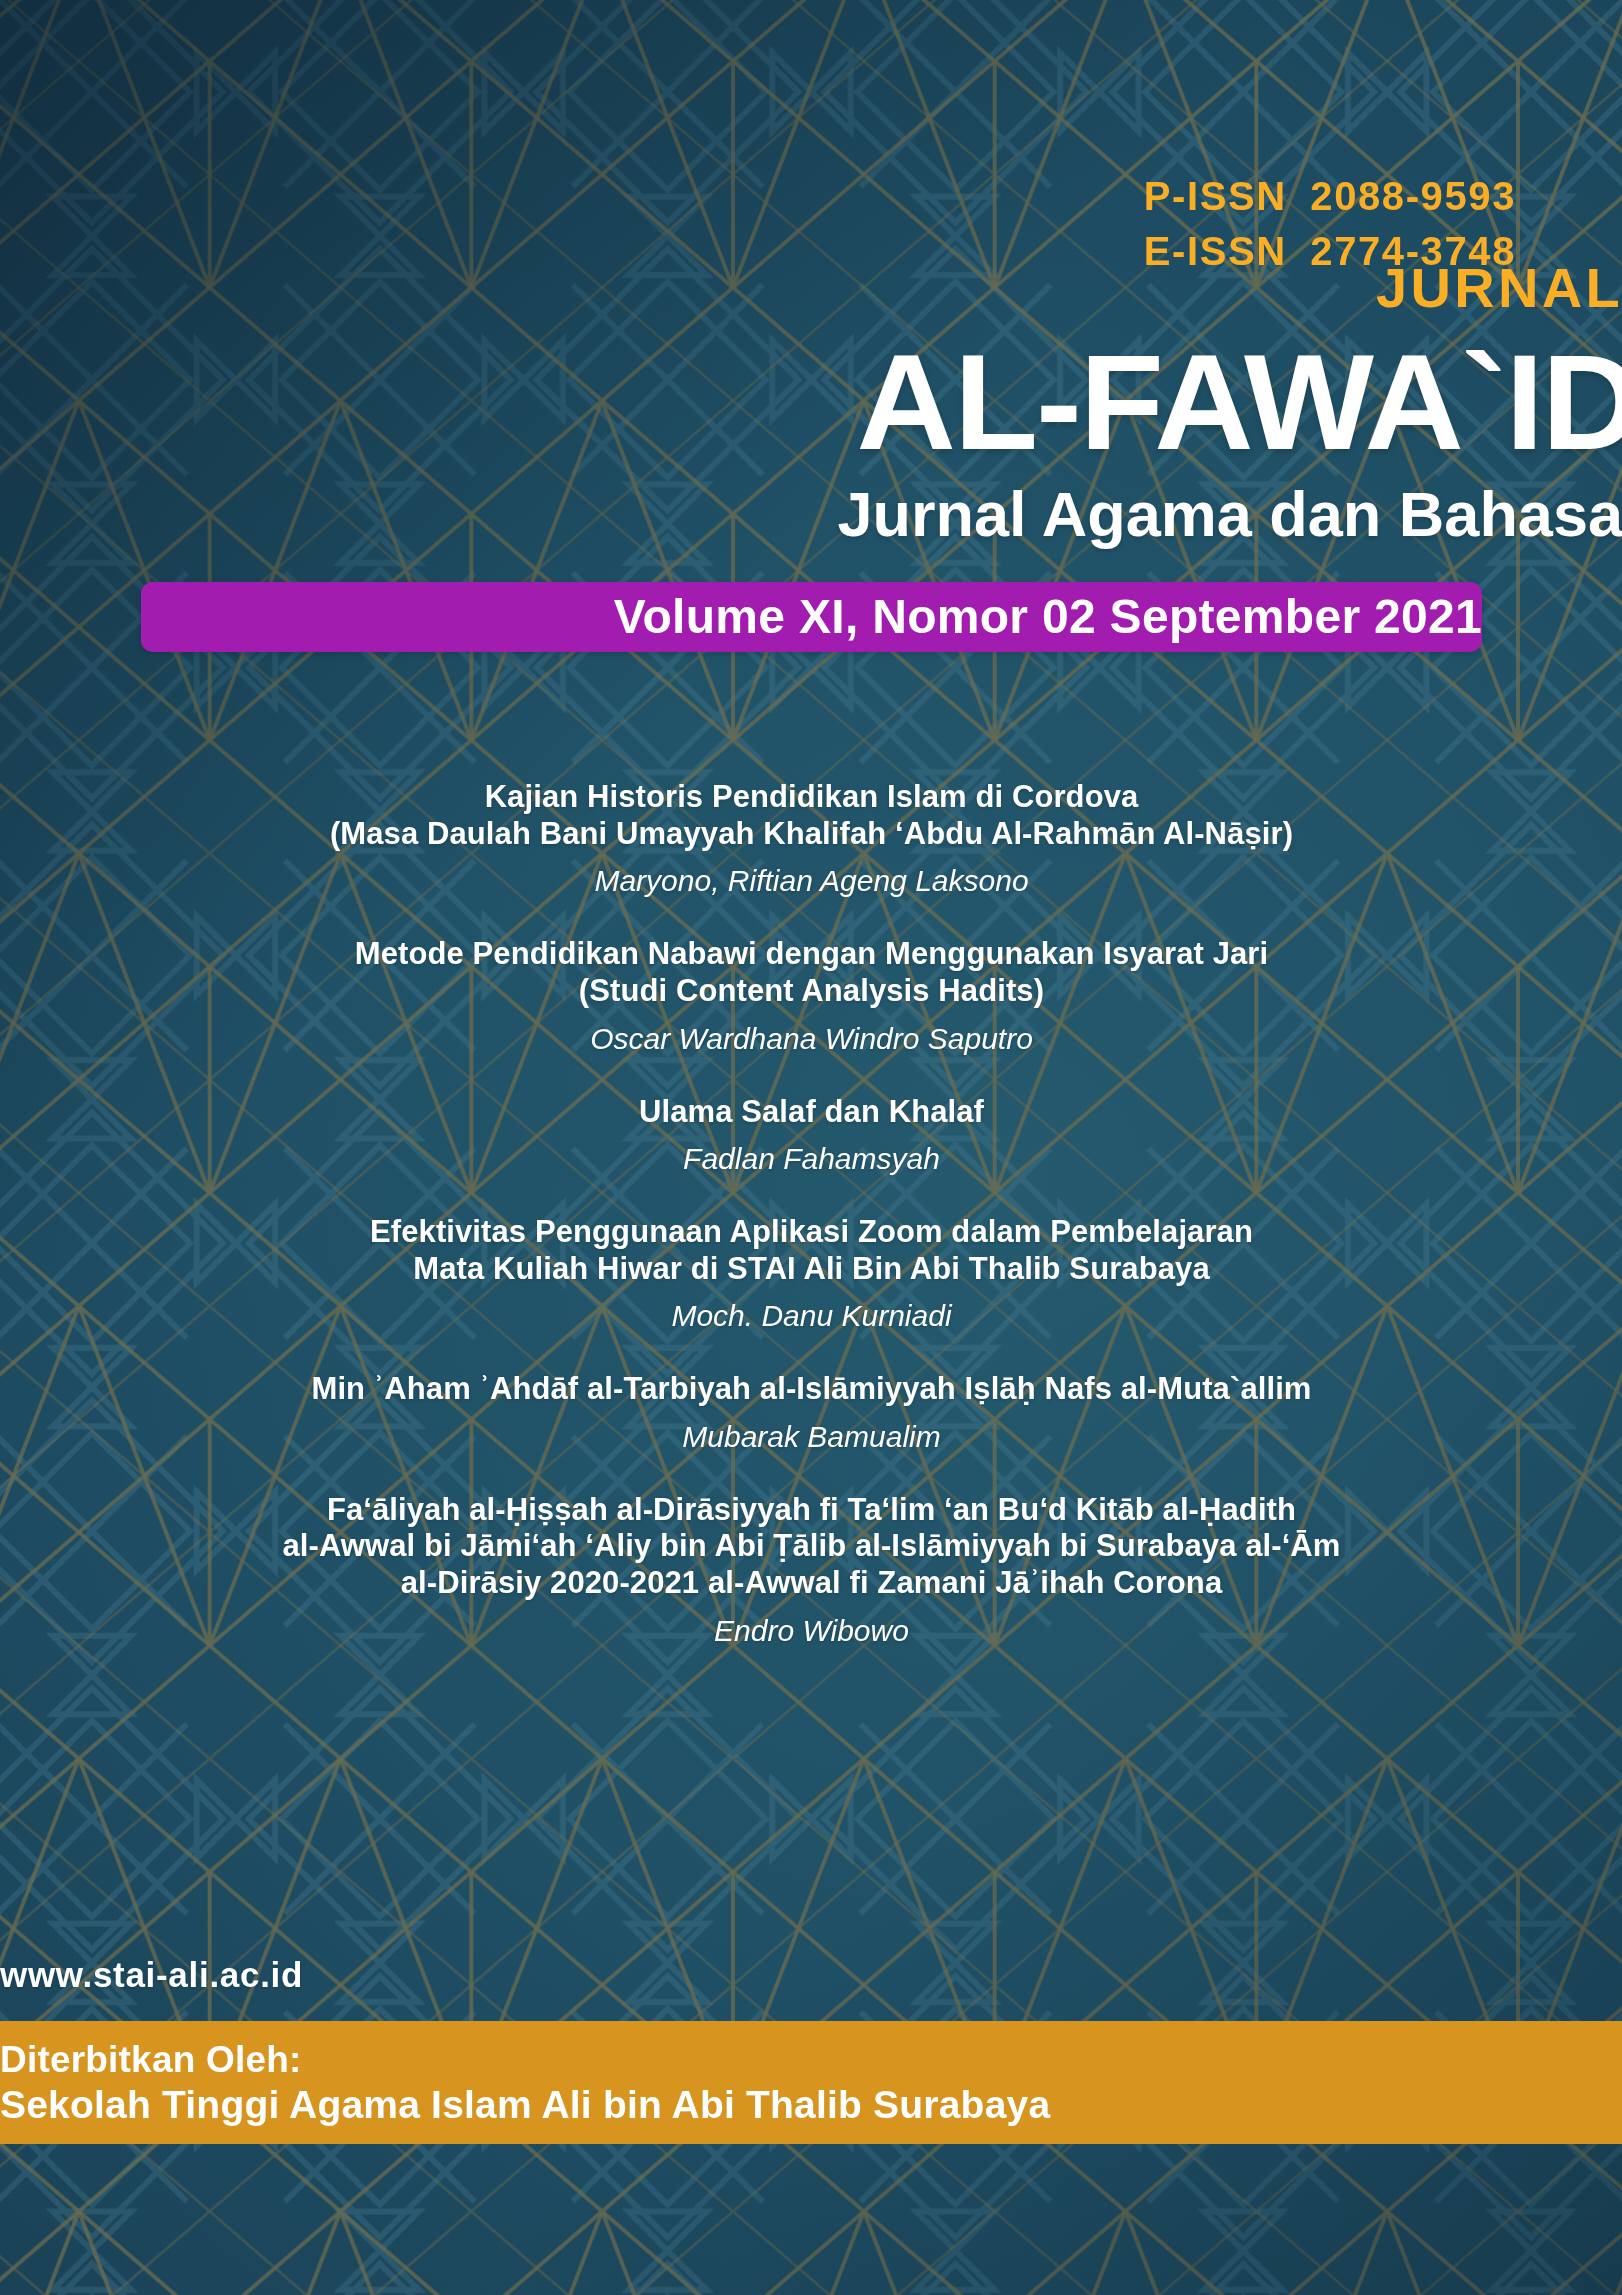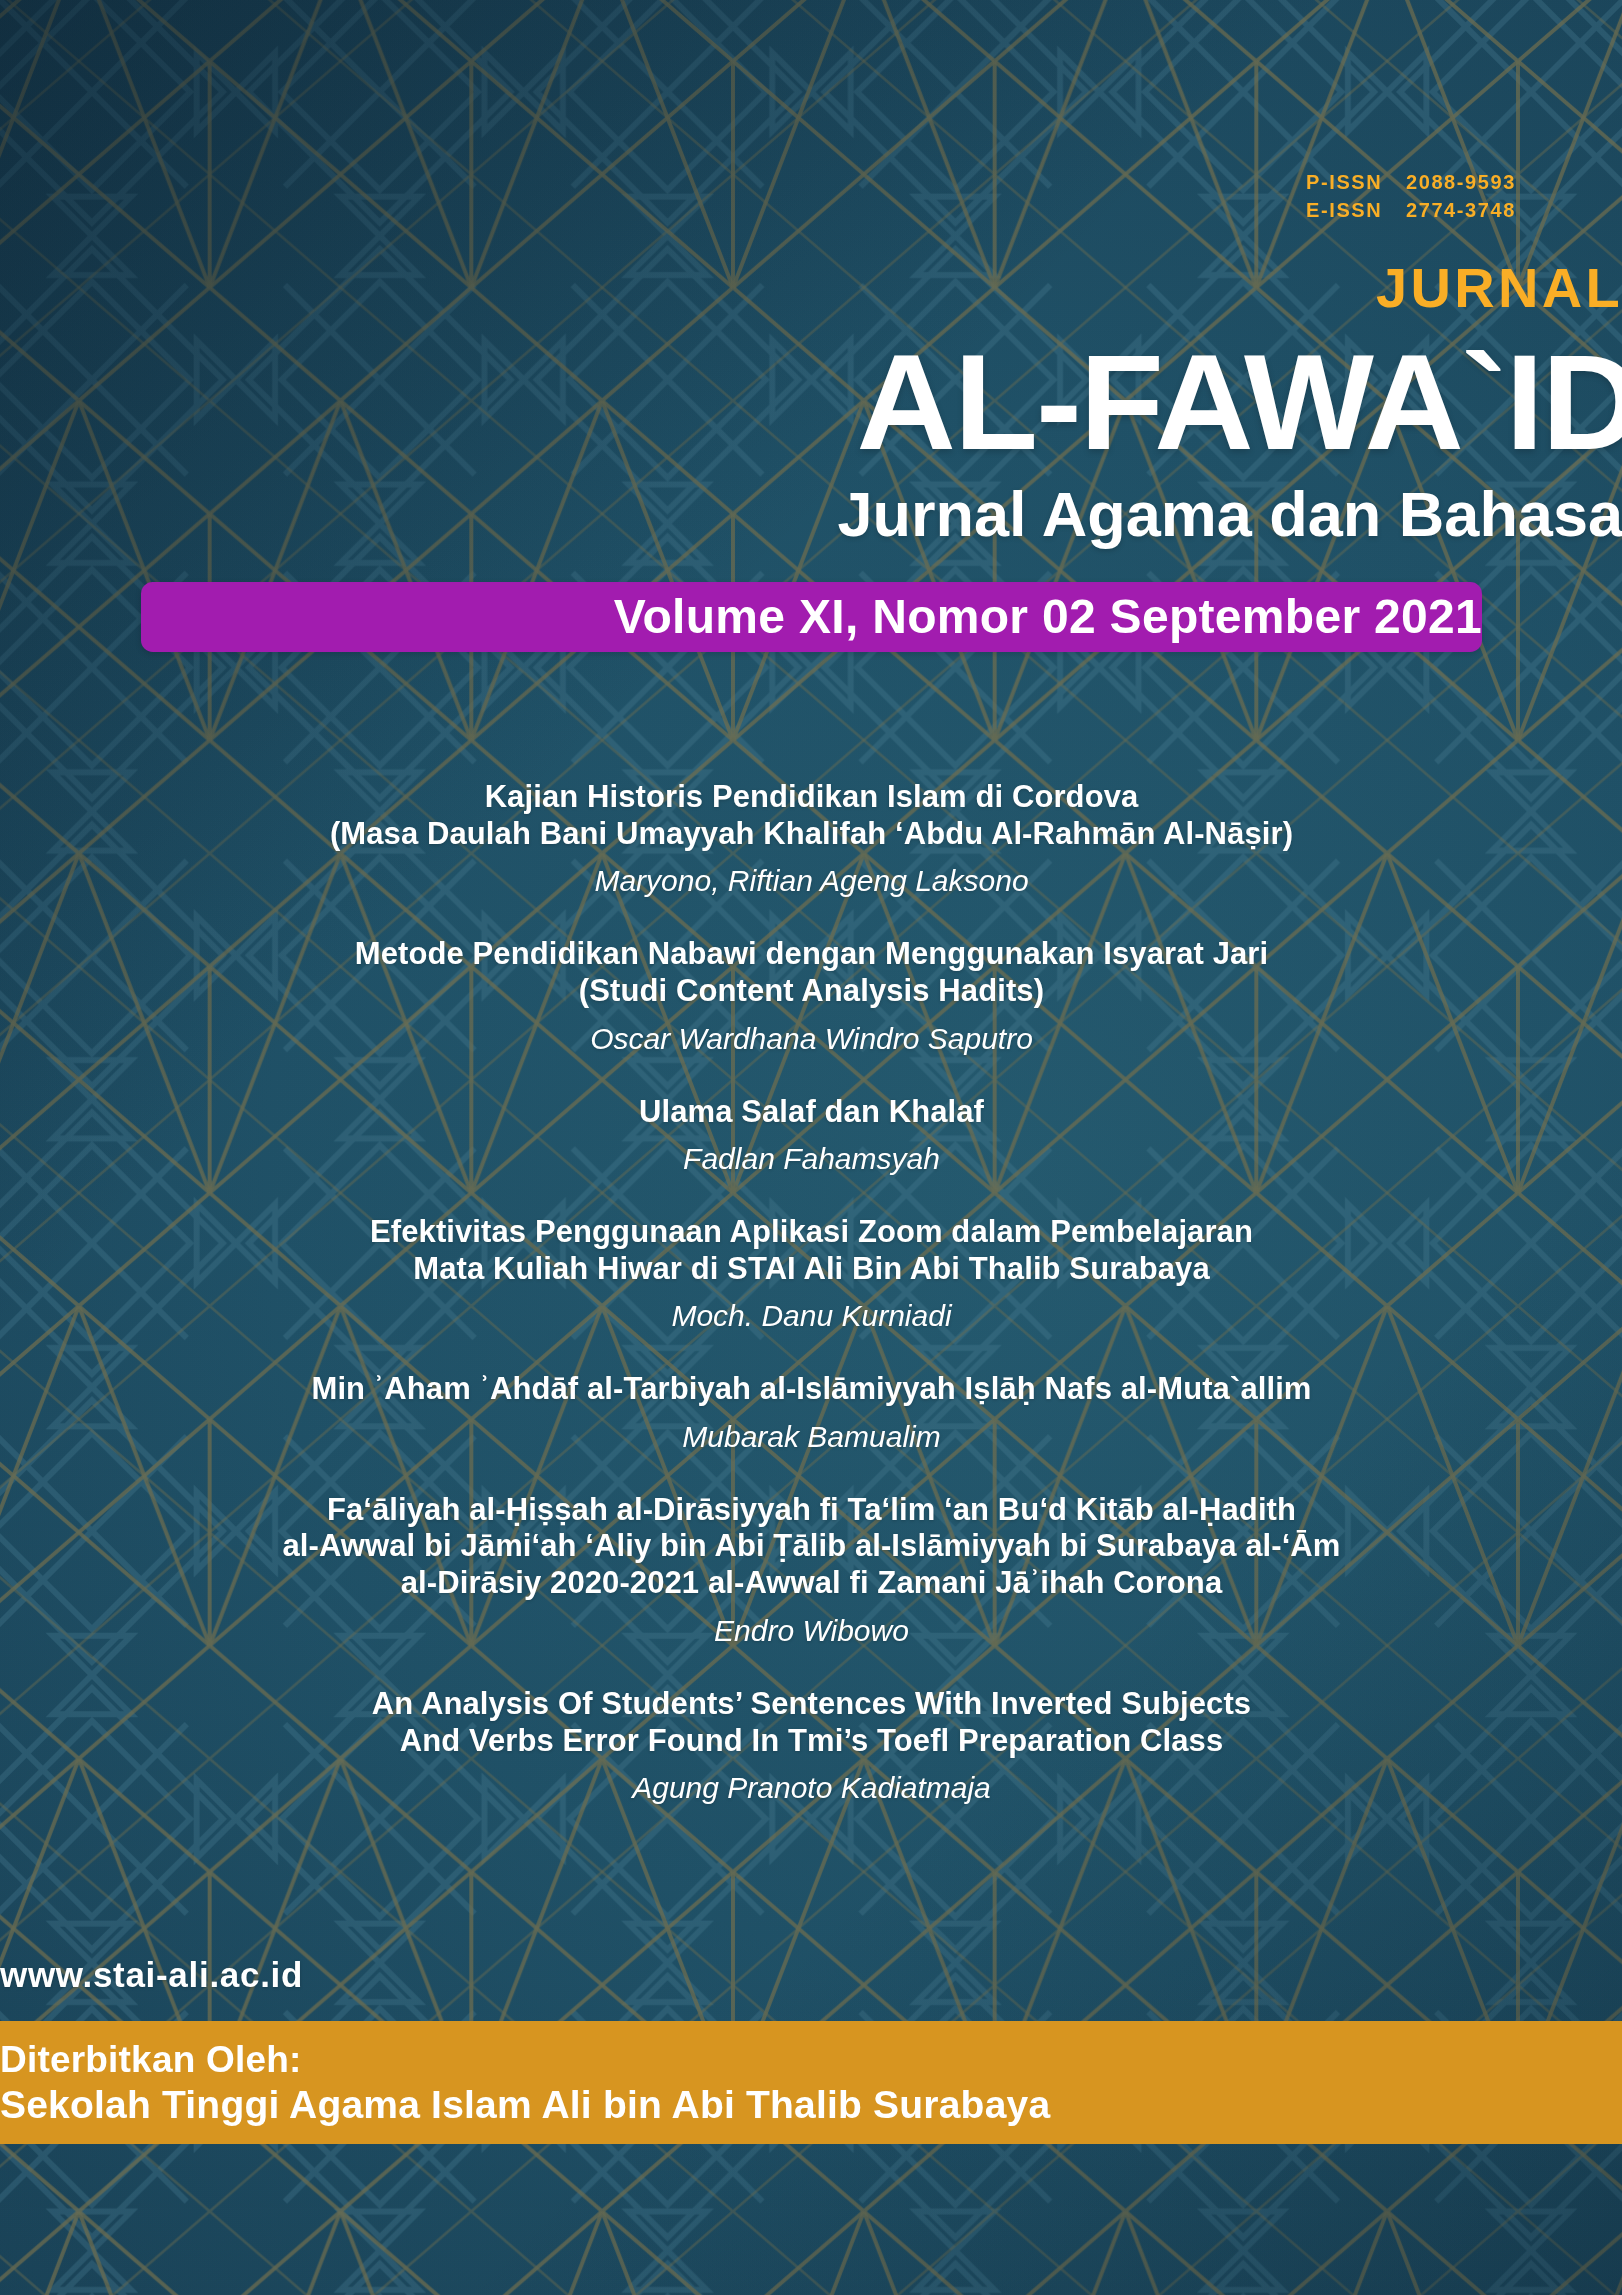--- a/index.html
+++ b/index.html
@@ -57,21 +57,21 @@
   }
 
   
   .issn-block {
     position: absolute;
     top: 169px;
     right: 107px;
     text-align: right;
     color: #f9ae26;
     font-weight: 800;
-    font-size: 20px;
+    font-size: 40px;
     letter-spacing: 1.6px;
     line-height: 1.38;
     white-space: nowrap;
   }
   .issn-row { display: block; }
   .issn-row .lbl { margin-right: 23.6px; }
 
   
   .masthead {
     position: absolute;
@@ -307,27 +307,20 @@
           <div class="art-author">Mubarak Bamualim</div>
         </div>
         <div class="article">
           <div class="art-title">
             <span class="ln">Faʻāliyah al-Ḥiṣṣah al-Dirāsiyyah fi Taʻlim ʻan Buʻd Kitāb al-Ḥadith</span>
             <span class="ln">al-Awwal bi Jāmiʻah ʻAliy bin Abi Ṭālib al-Islāmiyyah bi Surabaya al-ʻĀm</span>
             <span class="ln">al-Dirāsiy 2020-2021 al-Awwal fi Zamani Jāʾihah Corona</span>
           </div>
           <div class="art-author">Endro Wibowo</div>
         </div>
-        <div class="article">
-          <div class="art-title">
-            <span class="ln">An Analysis Of Students’ Sentences With Inverted Subjects</span>
-            <span class="ln">And Verbs Error Found In Tmi’s Toefl Preparation Class</span>
-          </div>
-          <div class="art-author">Agung Pranoto Kadiatmaja</div>
-        </div>
       </div>
 
     <div class="website">www.stai-ali.ac.id</div>
 
     <div class="publisher">
       <div class="pub-line1">Diterbitkan Oleh:</div>
       <div class="pub-line2">Sekolah Tinggi Agama Islam Ali bin Abi Thalib Surabaya</div>
     </div>
 
   </div>

